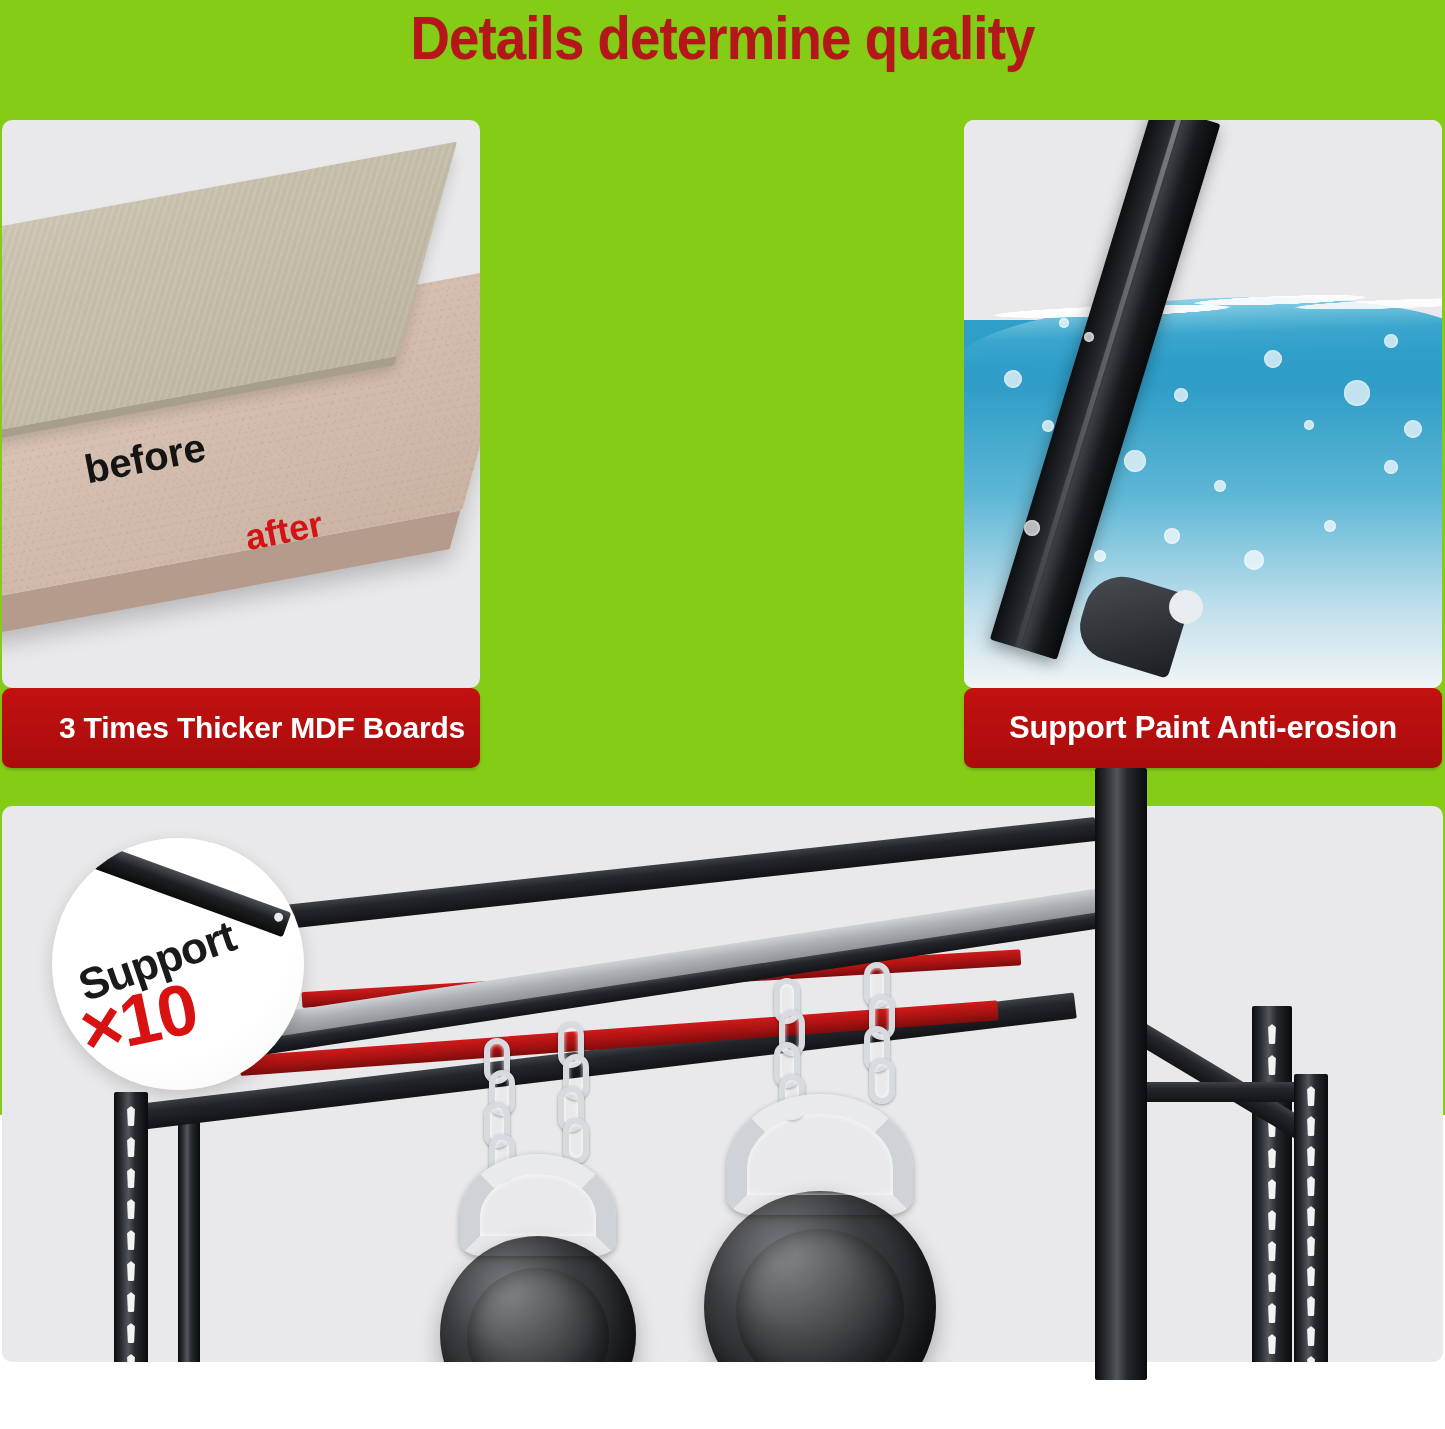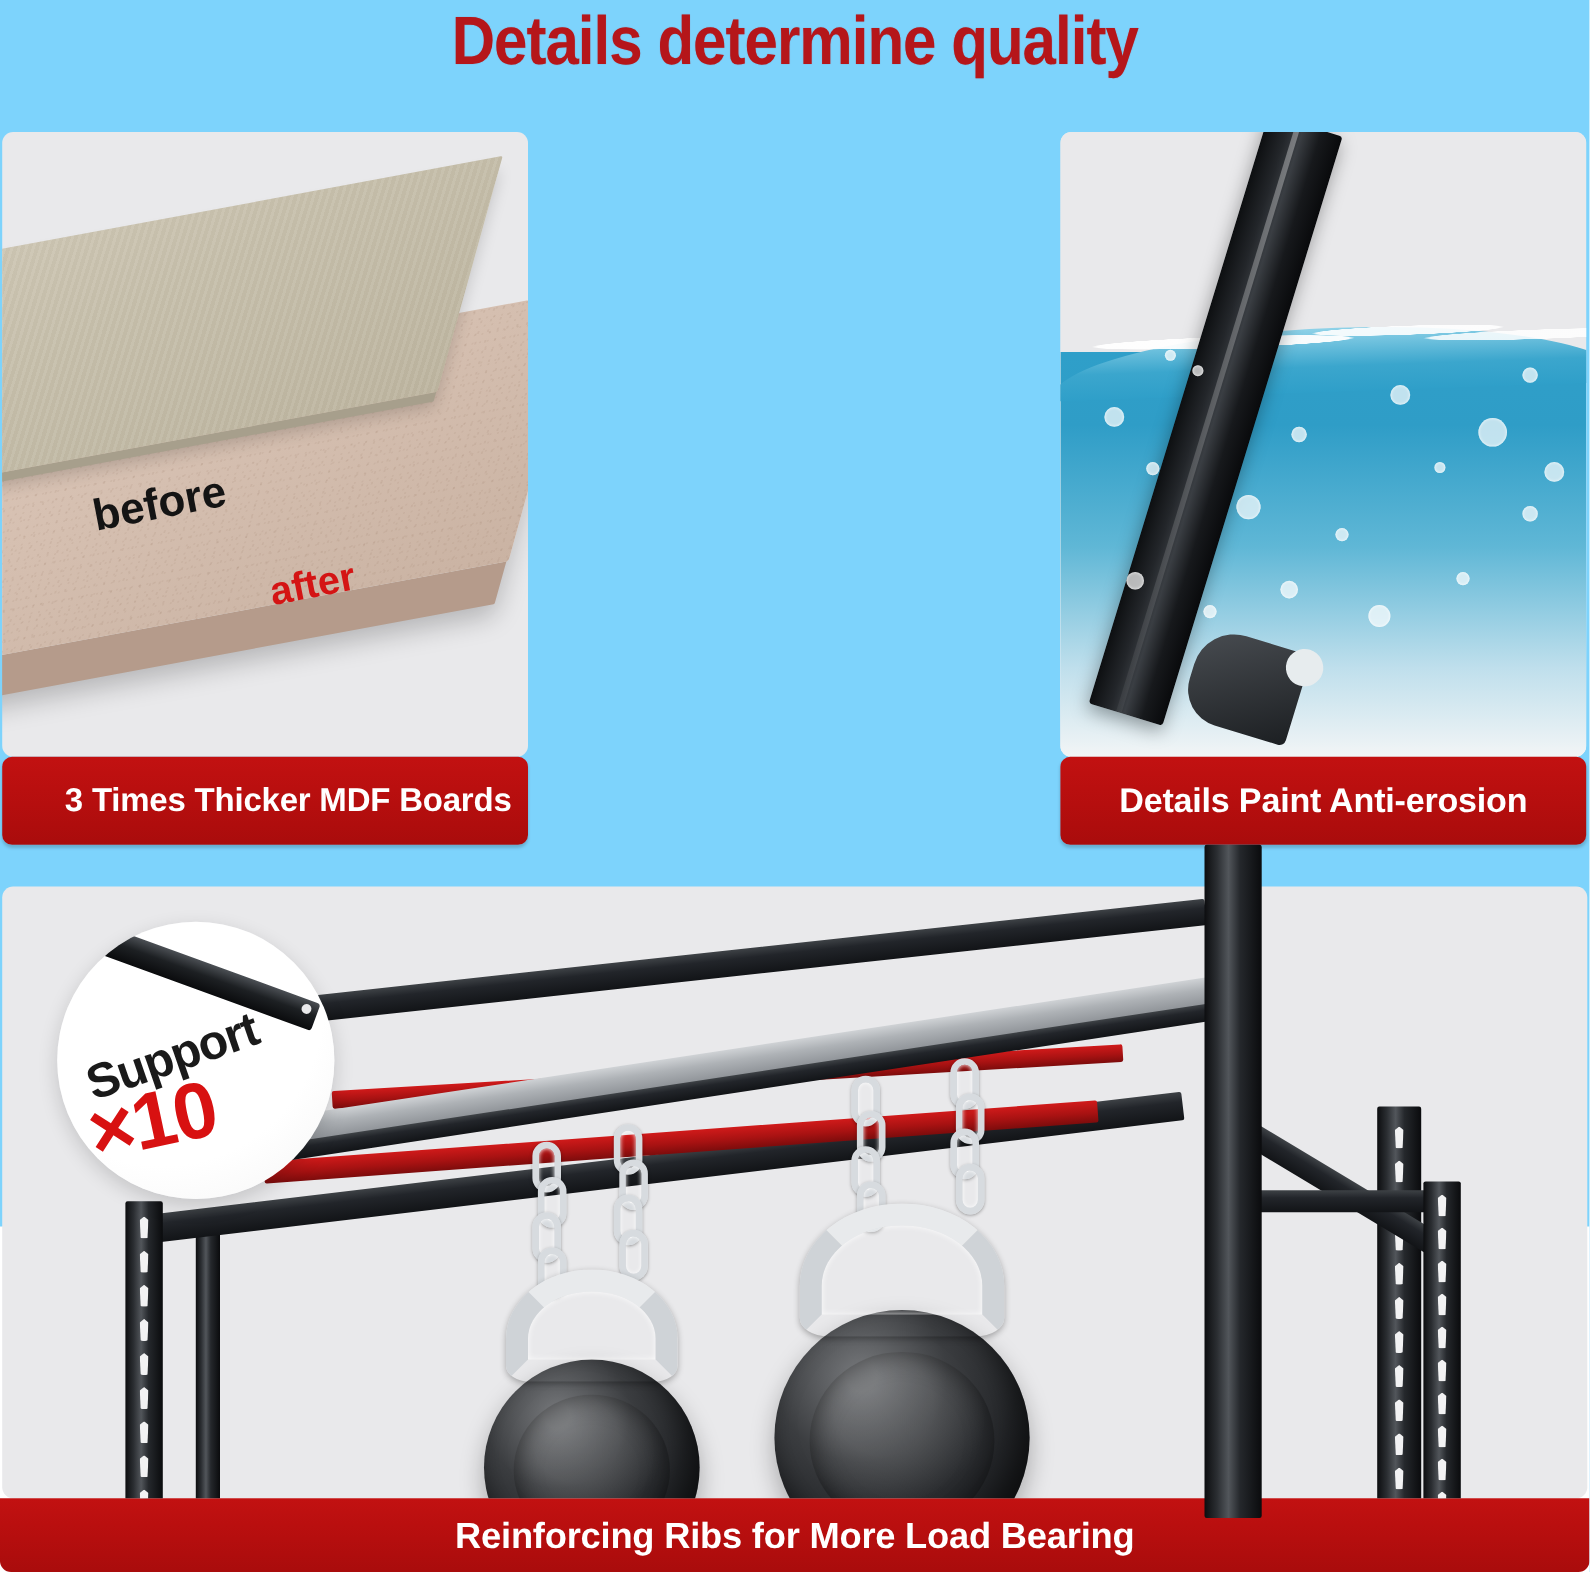--- a/index.html
+++ b/index.html
@@ -2,21 +2,21 @@
 <html><head>
 <meta charset="utf-8">
 <style>
   * { margin:0; padding:0; box-sizing:border-box; }
   html, body {
     width:1445px; height:1429px;
     background:#ffffff;
     font-family:"Liberation Sans", sans-serif;
     overflow:hidden;
   }
-  .page { position:relative; width:1445px; height:1115px; background:#7dd3fc; }
+  .page { position:relative; width:1445px; height:1115px; background:#84cc16; }
 
   
   .title {
     position:absolute; left:0; top:2px; width:1445px;
     text-align:center;
     font-size:62px; font-weight:bold;
     letter-spacing:-1px;
     color:#B5161A;
     font-family:"Liberation Sans", sans-serif;
     transform:scaleX(0.88);
@@ -347,21 +347,21 @@
               <div class="bub" style="left: 130px; top: 430px; width: 12px; height: 12px;"></div>
               <div class="bub" style="left: 280px; top: 430px; width: 20px; height: 20px;"></div>
               <div class="bub" style="left: 360px; top: 400px; width: 12px; height: 12px;"></div>
               <div class="bub" style="left: 420px; top: 214px; width: 14px; height: 14px;"></div>
               <div class="bub" style="left: 95px; top: 198px; width: 10px; height: 10px;"></div>
               <div class="bub" style="left: 200px; top: 408px; width: 16px; height: 16px;"></div>
               <div class="bub" style="left: 440px; top: 300px; width: 18px; height: 18px;"></div>
             </div>
         </div>
       </div>
-      <div class="card-caption">Details Paint Anti-erosion</div>
+      <div class="card-caption">Support Paint Anti-erosion</div>
     </div>
   </div>
 
   <div class="bigpanel">
     <div class="rack" id="rack">
         <div class="upright" style="left: 1250px; top: 200px; width: 40px; height: 360px; z-index: 6;">
           <div class="keyhole" style="top: 18px;"></div>
           <div class="keyhole" style="top: 49px;"></div>
           <div class="keyhole" style="top: 80px;"></div>
           <div class="keyhole" style="top: 111px;"></div>
@@ -441,15 +441,14 @@
     </div>
 
   <div class="upright" id="tall-post" style="left:1095px; top:768px; width:52px; height:612px; z-index:12;"></div>
 
   <div class="badge">
     <div class="badge-beam"></div>
     <div class="badge-support">Support</div>
     <div class="badge-x10">×10</div>
   </div>
 
-  <div class="bottom-caption">Reinforcing Ribs for More Load Bearing</div>
 
 </div>
 
 </body></html>

